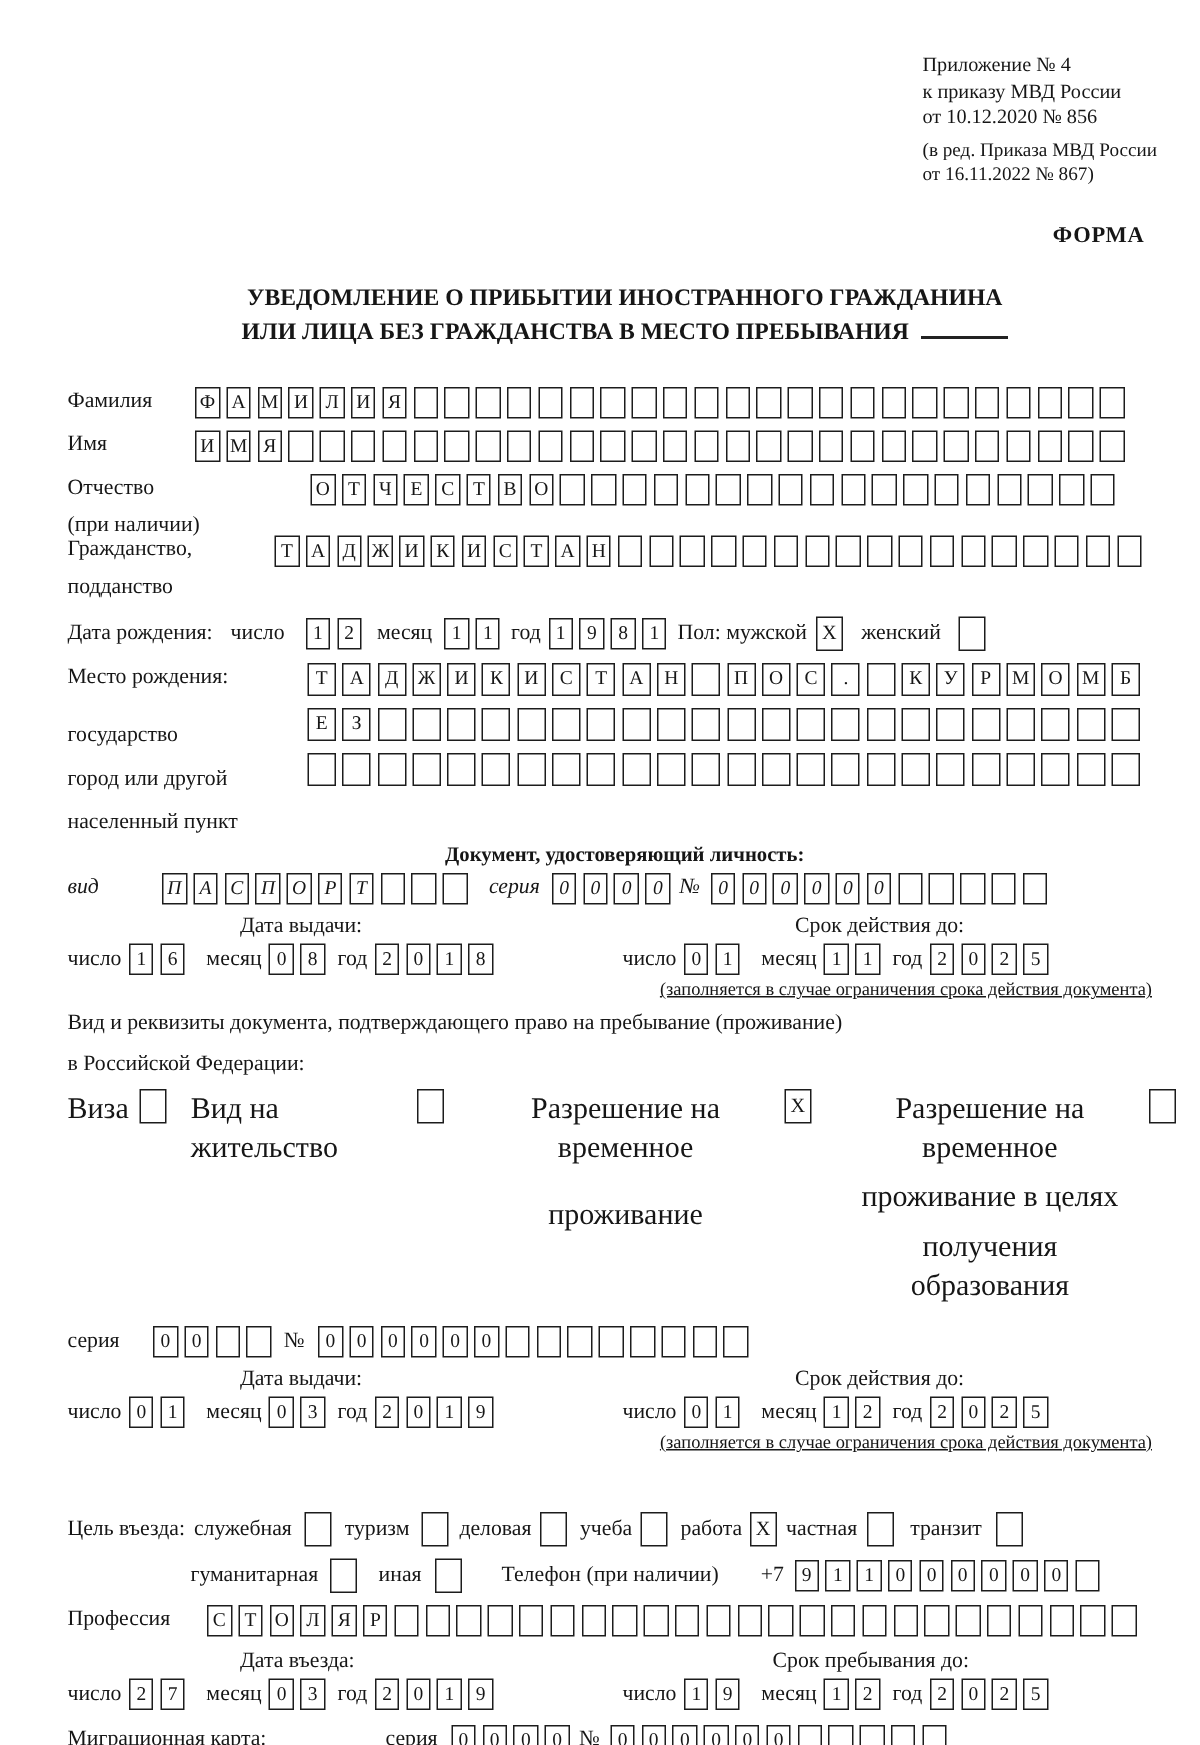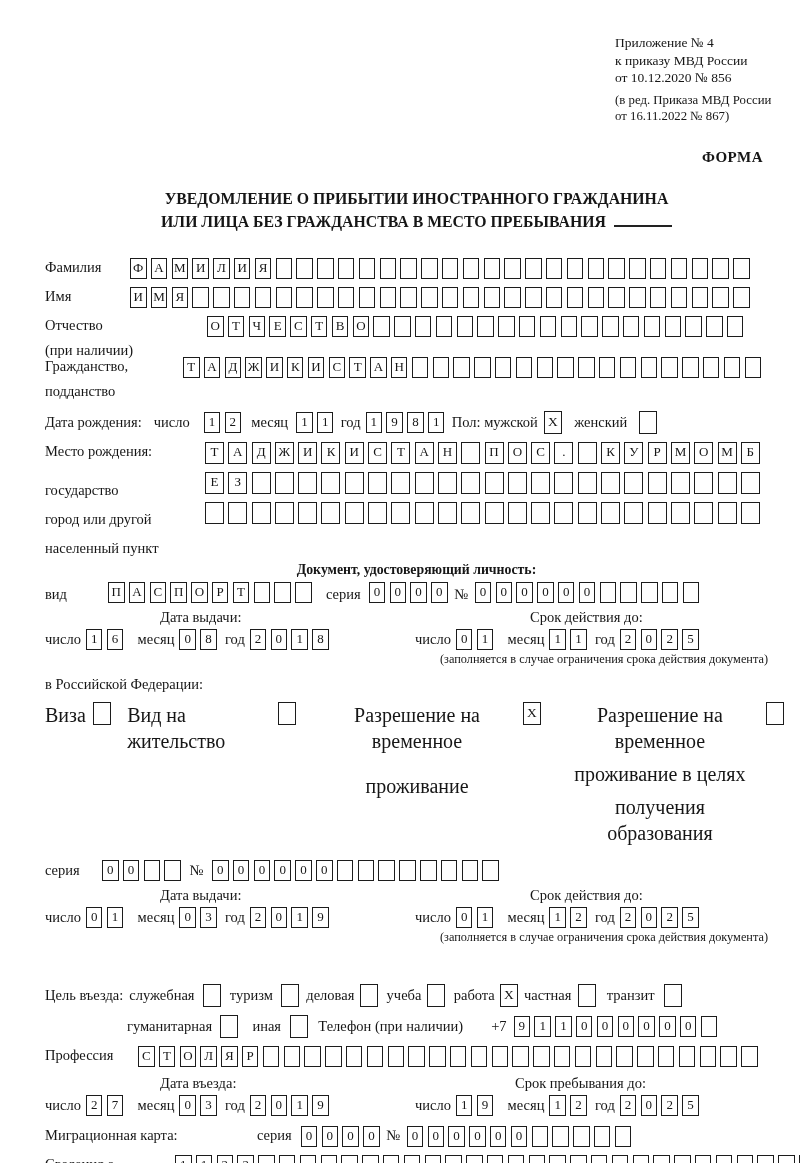--- a/index.html
+++ b/index.html
@@ -33,21 +33,21 @@
 
   .mt4{margin-top:4px;} .mt6{margin-top:6px;} .mt8{margin-top:8px;} .mt10{margin-top:10px;} .mt14{margin-top:14px;} .mt16{margin-top:16px;}
 
   
   .date-cols{display:flex;}
   .date-col-left{flex:0 0 370px;}
   .date-col-right{flex:1 1 auto;}
   .date-head{font-size:14.5px;}
   .date-line{display:flex;align-items:center;margin-top:3px;}
   .date-line .dl{font-size:14.5px;margin-right:5px;}
-  .note{font-size:12.3px;text-align:right;padding-right:20px;margin-top:2px;}
+  .note{font-size:12.3px;text-align:right;padding-right:20px;margin-top:2px;text-decoration:underline;}
 
   
   .opt{display:flex;align-items:flex-start;}
   .opt .olbl{font-size:20px;line-height:1.3;margin-right:7px;}
   .opt .olbl.center{text-align:center;}
 </style>
 </head>
 <body>
 
 <div class="page">
@@ -327,21 +327,21 @@
           <span class="cell"></span>
           <span class="cell"></span>
           <span class="cell"></span>
           <span class="cell"></span>
         </div>
     </div>
   </div>
 
   <div class="bold" style="text-align:center;font-size:13.8px;margin-top:5px;">Документ, удостоверяющий личность:</div>
 
-  <div class="row mt4" style="align-items:flex-end;">
+  <div class="row mt4" style="align-items:flex-start;font-style:italic;">
     <div class="lbl" style="width:63px;">вид</div>
     <div class="cells">
         <span class="cell">П</span>
         <span class="cell">А</span>
         <span class="cell">С</span>
         <span class="cell">П</span>
         <span class="cell">О</span>
         <span class="cell">Р</span>
         <span class="cell">Т</span>
         <span class="cell"></span>
@@ -412,20 +412,21 @@
             <span class="cell">2</span>
             <span class="cell">0</span>
             <span class="cell">2</span>
             <span class="cell">5</span>
           </div>
       </div>
       <div class="note">(заполняется в случае ограничения срока действия документа)</div>
     </div>
   </div>
 
+  <div class="t mt6">Вид и реквизиты документа, подтверждающего право на пребывание (проживание)</div>
   <div class="t mt8">в Российской Федерации:</div>
 
   <div class="row mt8">
     <div class="opt">
       <span class="olbl">Виза</span>
       <div class="cells cbx">
           <span class="cell"></span>
         </div>
     </div>
     <div class="opt" style="margin-left:12px;">
@@ -564,21 +565,21 @@
 
   <div class="row mt8" style="align-items:center;">
     <span class="lbl" style="margin-left:82px;">гуманитарная</span>
     <div class="cells cbx" style="margin-left:8px;">
         <span class="cell"></span>
       </div>
     <span class="lbl" style="margin:0 9px 0 10px;">иная</span>
     <div class="cells cbx">
         <span class="cell"></span>
       </div>
-    <span class="lbl" style="margin-left:6px;">Телефон (при наличии)</span>
+    <span class="lbl" style="margin-left:22px;">Телефон (при наличии)</span>
     <span class="lbl" style="margin:0 7px 0 28px;">+7</span>
     <div class="cells">
         <span class="cell">9</span>
         <span class="cell">1</span>
         <span class="cell">1</span>
         <span class="cell">0</span>
         <span class="cell">0</span>
         <span class="cell">0</span>
         <span class="cell">0</span>
         <span class="cell">0</span>

